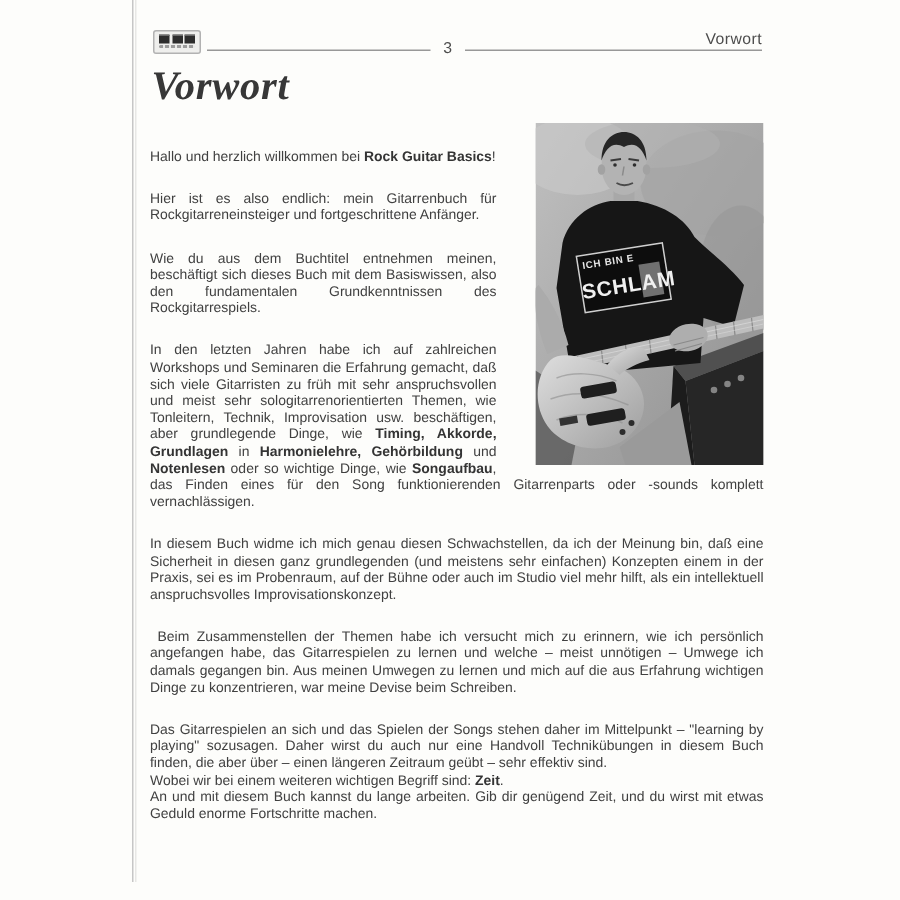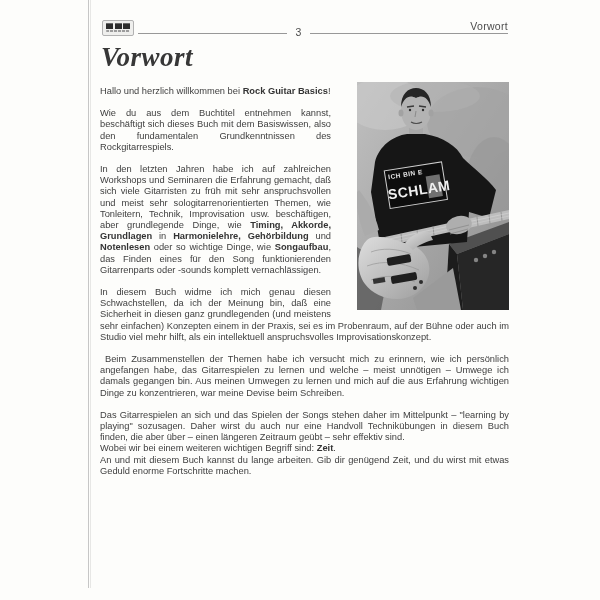--- a/index.html
+++ b/index.html
@@ -32,21 +32,21 @@
   
   .title { position:absolute; left:101px; top:42px;
            font-family:"Liberation Serif", serif; font-style:italic; font-weight:bold;
            font-size:27px; color:#373737; letter-spacing:.5px; }
 
   
   .body { position:absolute; left:100px; top:82px; width:409px;
           font-size:9.3px; line-height:11.2px; text-align:justify; color:#404040; }
   .photo { float:right; width:152px; height:228px; margin:0 0 8px 26px; }
   .photo svg { display:block; width:100%; height:100%; }
-  .body p { margin:4px 0 11px 0; }
+  .body p { margin:17px 0 11px 0; }
   .body p.indent { text-indent:5px; }
   .body b { font-weight:bold; color:#343434; }
 </style>
 </head>
 <body>
 
 <div>
   <div class="edge-line"></div>
   <div class="edge-line2"></div>
 
@@ -146,20 +146,21 @@
         </g>
         <rect x="30" y="174" width="24" height="8" rx="2" fill="#1f1f1f" transform="rotate(-10 42 178)"></rect>
         <rect x="34" y="192" width="26" height="8" rx="2" fill="#1f1f1f" transform="rotate(-10 47 196)"></rect>
         <rect x="16" y="196" width="12" height="5" fill="#333333" transform="rotate(-10 22 198)"></rect>
         <circle cx="58" cy="206" r="2" fill="#2c2c2c"></circle>
         <circle cx="64" cy="200" r="2" fill="#2c2c2c"></circle>
       </svg>
     </figure>
     <div id="paragraphs">
         <p><span>Hallo und herzlich willkommen bei </span><b>Rock Guitar Basics</b><span>!</span></p>
-        <p><span>Wie du aus dem Buchtitel entnehmen kannst, beschäftigt sich dieses Buch mit dem Basiswissen, also den fundamentalen Grundkenntnissen des Rockgitarrespiels.</span></p>
+        <p><span>Hier ist es also endlich: mein Gitarrenbuch für Rockgitarreneinsteiger und fortgeschrittene Anfänger.</span></p>
+        <p><span>Wie du aus dem Buchtitel entnehmen meinen, beschäftigt sich dieses Buch mit dem Basiswissen, also den fundamentalen Grundkenntnissen des Rockgitarrespiels.</span></p>
         <p><span>In den letzten Jahren habe ich auf zahlreichen Workshops und Seminaren die Erfahrung gemacht, daß sich viele Gitarristen zu früh mit sehr anspruchsvollen und meist sehr sologitarrenorientierten Themen, wie Tonleitern, Technik, Improvisation usw. beschäftigen, aber grundlegende Dinge, wie </span><b>Timing, Akkorde, Grundlagen</b><span> in </span><b>Harmonielehre, Gehörbildung</b><span> und </span><b>Notenlesen</b><span> oder so wichtige Dinge, wie </span><b>Songaufbau</b><span>, das Finden eines für den Song funktionierenden Gitarrenparts oder -sounds komplett vernachlässigen.</span></p>
         <p><span>In diesem Buch widme ich mich genau diesen Schwachstellen, da ich der Meinung bin, daß eine Sicherheit in diesen ganz grundlegenden (und meistens sehr einfachen) Konzepten einem in der Praxis, sei es im Probenraum, auf der Bühne oder auch im Studio viel mehr hilft, als ein intellektuell anspruchsvolles Improvisationskonzept.</span></p>
         <p class="indent"><span>Beim Zusammenstellen der Themen habe ich versucht mich zu erinnern, wie ich persönlich angefangen habe, das Gitarrespielen zu lernen und welche – meist unnötigen – Umwege ich damals gegangen bin. Aus meinen Umwegen zu lernen und mich auf die aus Erfahrung wichtigen Dinge zu konzentrieren, war meine Devise beim Schreiben.</span></p>
         <p><span>Das Gitarrespielen an sich und das Spielen der Songs stehen daher im Mittelpunkt – "learning by playing" sozusagen. Daher wirst du auch nur eine Handvoll Technikübungen in diesem Buch finden, die aber über – einen längeren Zeitraum geübt – sehr effektiv sind.</span><br><span>Wobei wir bei einem weiteren wichtigen Begriff sind: </span><b>Zeit</b><span>.</span><br><span>An und mit diesem Buch kannst du lange arbeiten. Gib dir genügend Zeit, und du wirst mit etwas Geduld enorme Fortschritte machen.</span></p>
       </div>
   </div>
 </div>
 
 </body></html>

